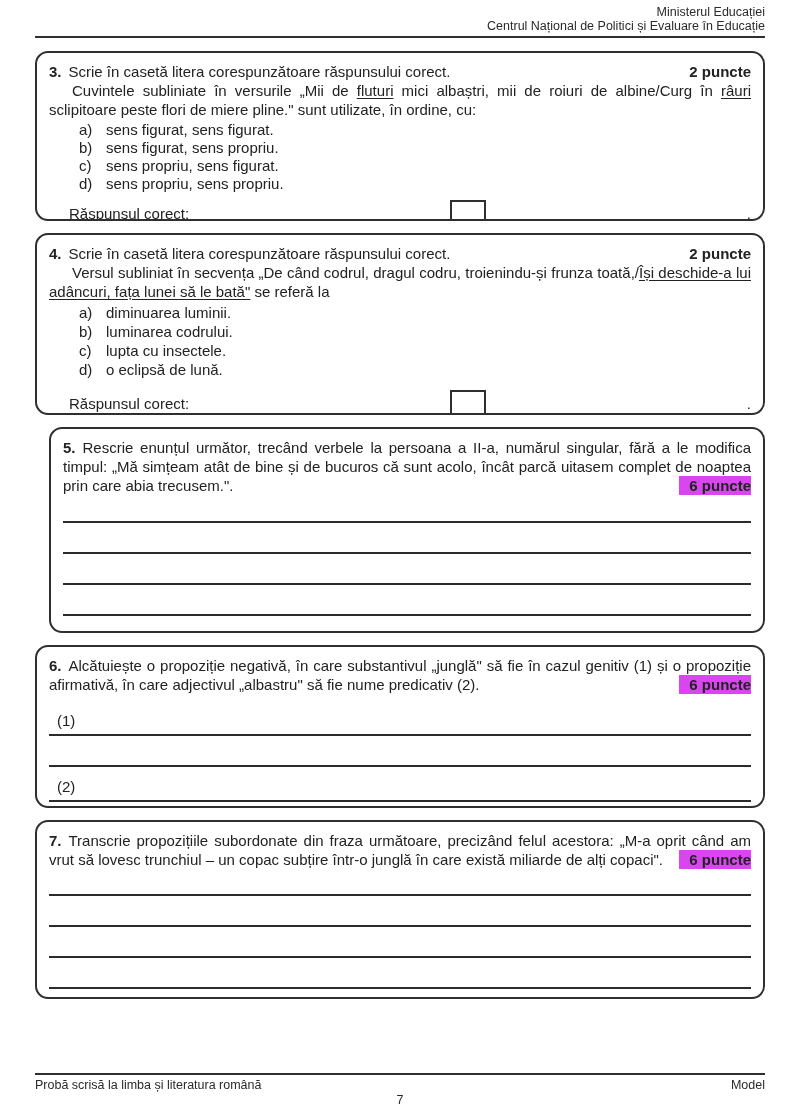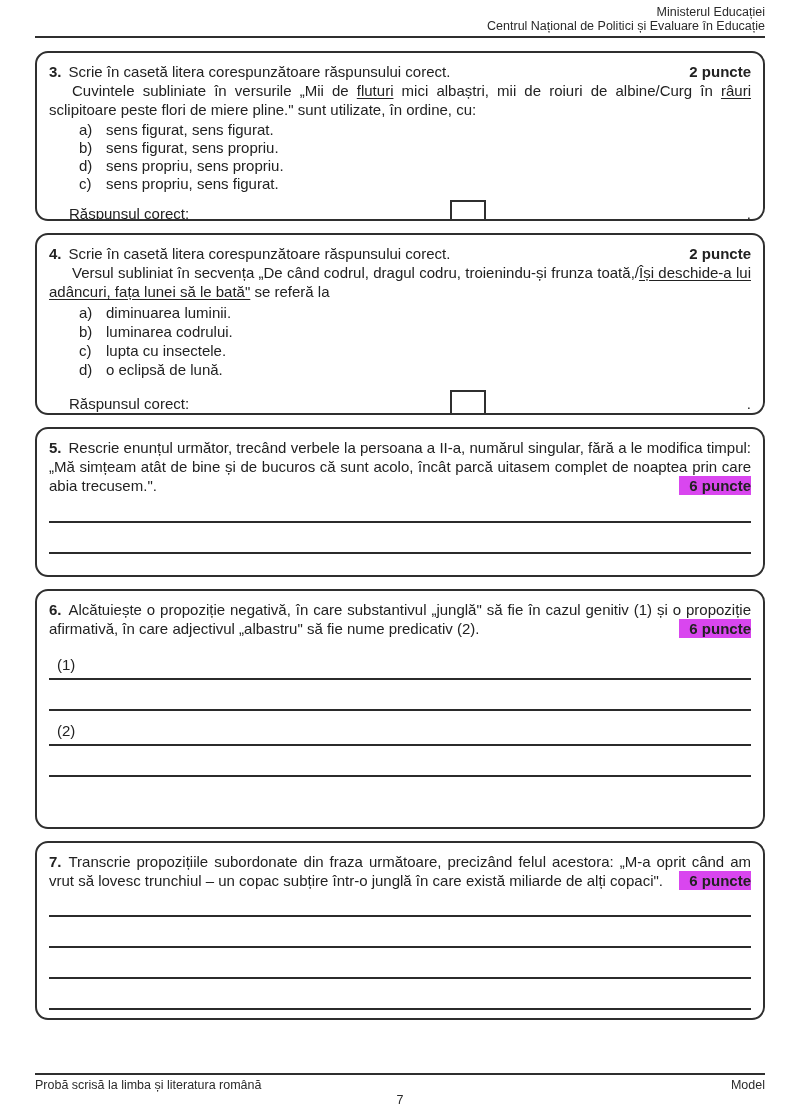--- a/index.html
+++ b/index.html
@@ -25,22 +25,22 @@
     border-radius: 13px;
     padding: 9px 12px 0 12px;
     margin-bottom: 12px;
     overflow: hidden;
     position: relative;
     font-size: 15px;
     line-height: 19px;
   }
   .qbox.q3 { height: 170px; }
   .qbox.q4 { height: 182px; }
-  .qbox.q5 { height: 150px; }
-  .qbox.q6 { height: 240px; }
+  .qbox.q5 { height: 206px; margin-left: 14px; }
+  .qbox.q6 { height: 163px; }
   .qbox.q7 { height: 179px; }
 
   .qnum { font-weight: bold; margin-right: 7px; }
   .pts { font-weight: bold; white-space: nowrap; }
   .pts-float { float: right; }
 
   .qtitle { overflow: hidden; }
   .qpara { text-align: justify; }
   .qpara.indent { text-indent: 23px; }
   .para-wrap { position: relative; }
@@ -96,22 +96,22 @@
 
     <div class="qbox q3">
       <div class="qtitle">
         <span class="pts pts-float">2 puncte</span>
         <span class="qnum">3.</span><span>Scrie în casetă litera corespunzătoare răspunsului corect.</span>
       </div>
       <p class="qpara indent"><span>Cuvintele subliniate în versurile „Mii de </span><span class="u">fluturi</span><span> mici albaștri, mii de roiuri de albine/Curg în </span><span class="u">râuri</span><span> sclipitoare peste flori de miere pline." sunt utilizate, în ordine, cu:</span></p>
       <div class="opts">
         <div class="opt"><span class="opt-letter">a)</span><span>sens figurat, sens figurat.</span></div>
         <div class="opt"><span class="opt-letter">b)</span><span>sens figurat, sens propriu.</span></div>
+        <div class="opt"><span class="opt-letter">c)</span><span>sens propriu, sens figurat.</span></div>
         <div class="opt"><span class="opt-letter">d)</span><span>sens propriu, sens propriu.</span></div>
-        <div class="opt"><span class="opt-letter">c)</span><span>sens propriu, sens figurat.</span></div>
       </div>
       <div class="answer-row">
         <span>Răspunsul corect:</span>
         <span class="answer-box"></span>
         <span>.</span>
       </div>
     </div>
 
     <div class="qbox q4">
       <div class="qtitle">

